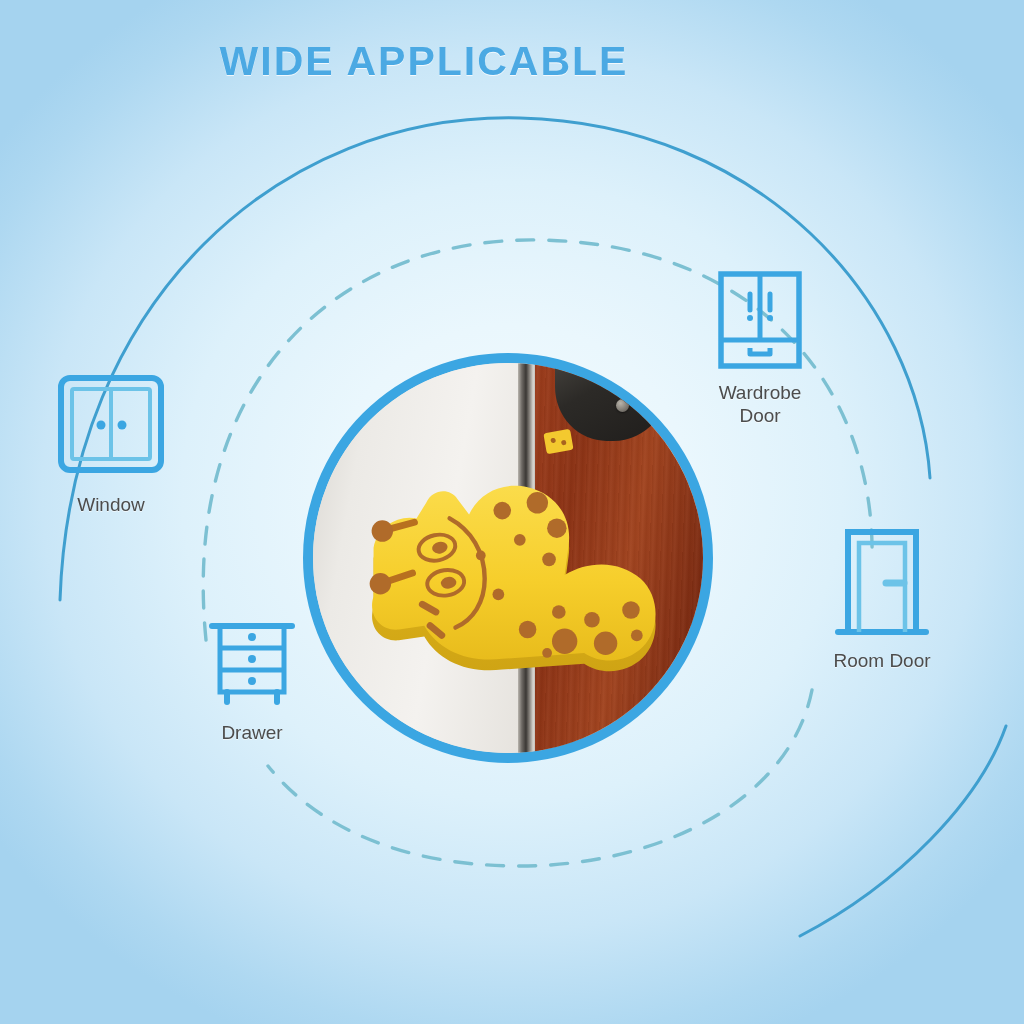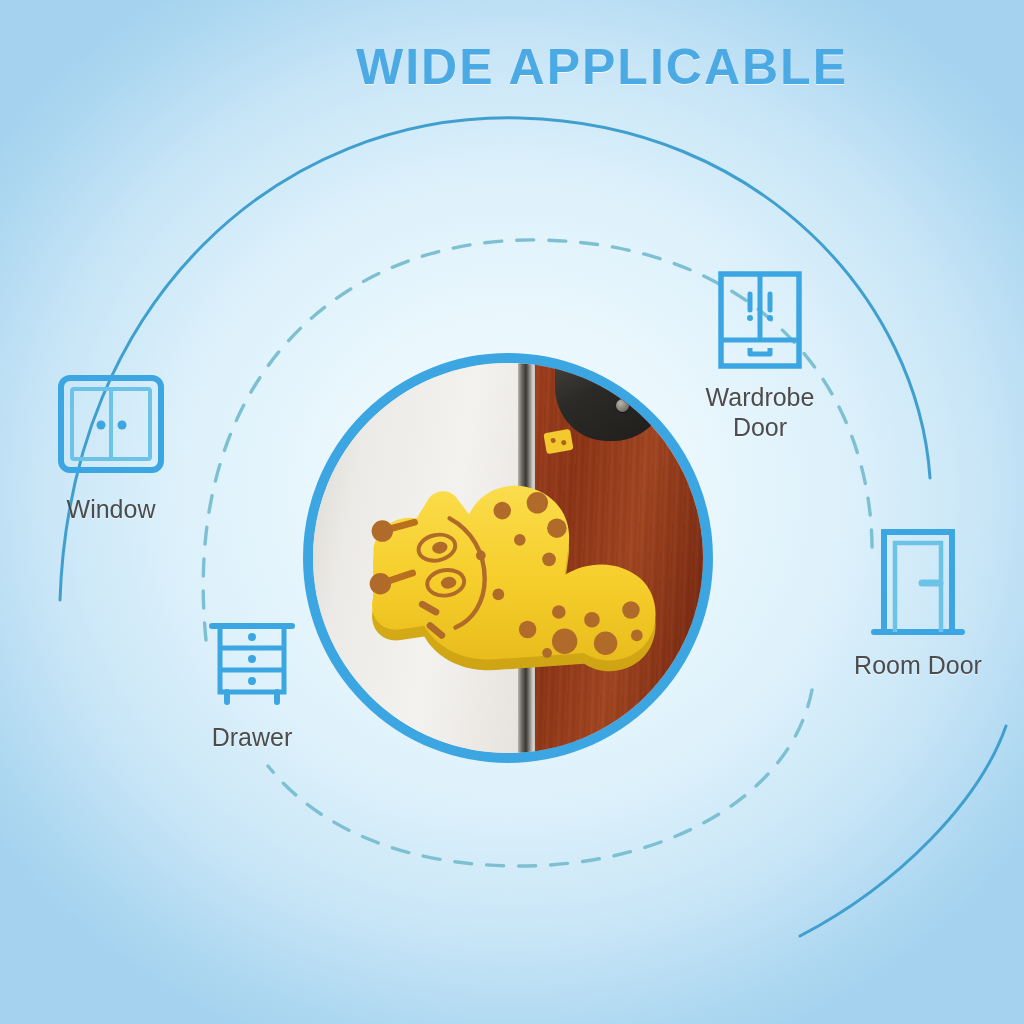--- a/index.html
+++ b/index.html
@@ -35,22 +35,22 @@
     width: 1024px;
     height: 1024px;
   }
 
   
   .title {
     position: absolute;
     left: 0;
     top: 38px;
     width: 848px;
-    text-align: right;
-    font-size: 50px;
+    text-align: center;
+    font-size: 41px;
     font-weight: bold;
     letter-spacing: 2px;
     color: #4ba9e3;
     text-shadow: 0 1px 0 rgba(255,255,255,0.75);
     font-family: "Liberation Sans", sans-serif;
   }
 
   
   .photo-circle {
     position: absolute;
@@ -159,36 +159,36 @@
     height: 58%;
   }
 
   
   .node {
     position: absolute;
     text-align: center;
   }
   .node .label {
     color: #4c4c4c;
-    font-size: 25px;
+    font-size: 19px;
     font-weight: 500;
     line-height: 1.2;
     margin-top: 10px;
     white-space: pre-line;
     font-family: "Liberation Sans", sans-serif;
     text-shadow: 0 1px 0 rgba(255,255,255,0.6);
   }
   .icon-box {
     display: block;
     margin: 0 auto;
   }
 
   #node-window   { left: 22px;  top: 368px; width: 178px; }
   #node-wardrobe { left: 640px; top: 268px; width: 240px; }
-  #node-door     { left: 818px; top: 520px; width: 200px; }
+  #node-door     { left: 782px; top: 520px; width: 200px; }
   #node-drawer   { left: 163px; top: 608px; width: 178px; }
 </style>
 </head>
 <body>
 
 <div id="poster">
 
   <svg id="arcs" viewBox="0 0 1024 1024">
 
     <path d="M 60 600 C 70 300 280 112 520 118 C 760 124 918 300 930 478" fill="none" stroke="#3f9fcf" stroke-width="3" stroke-linecap="round"></path>

